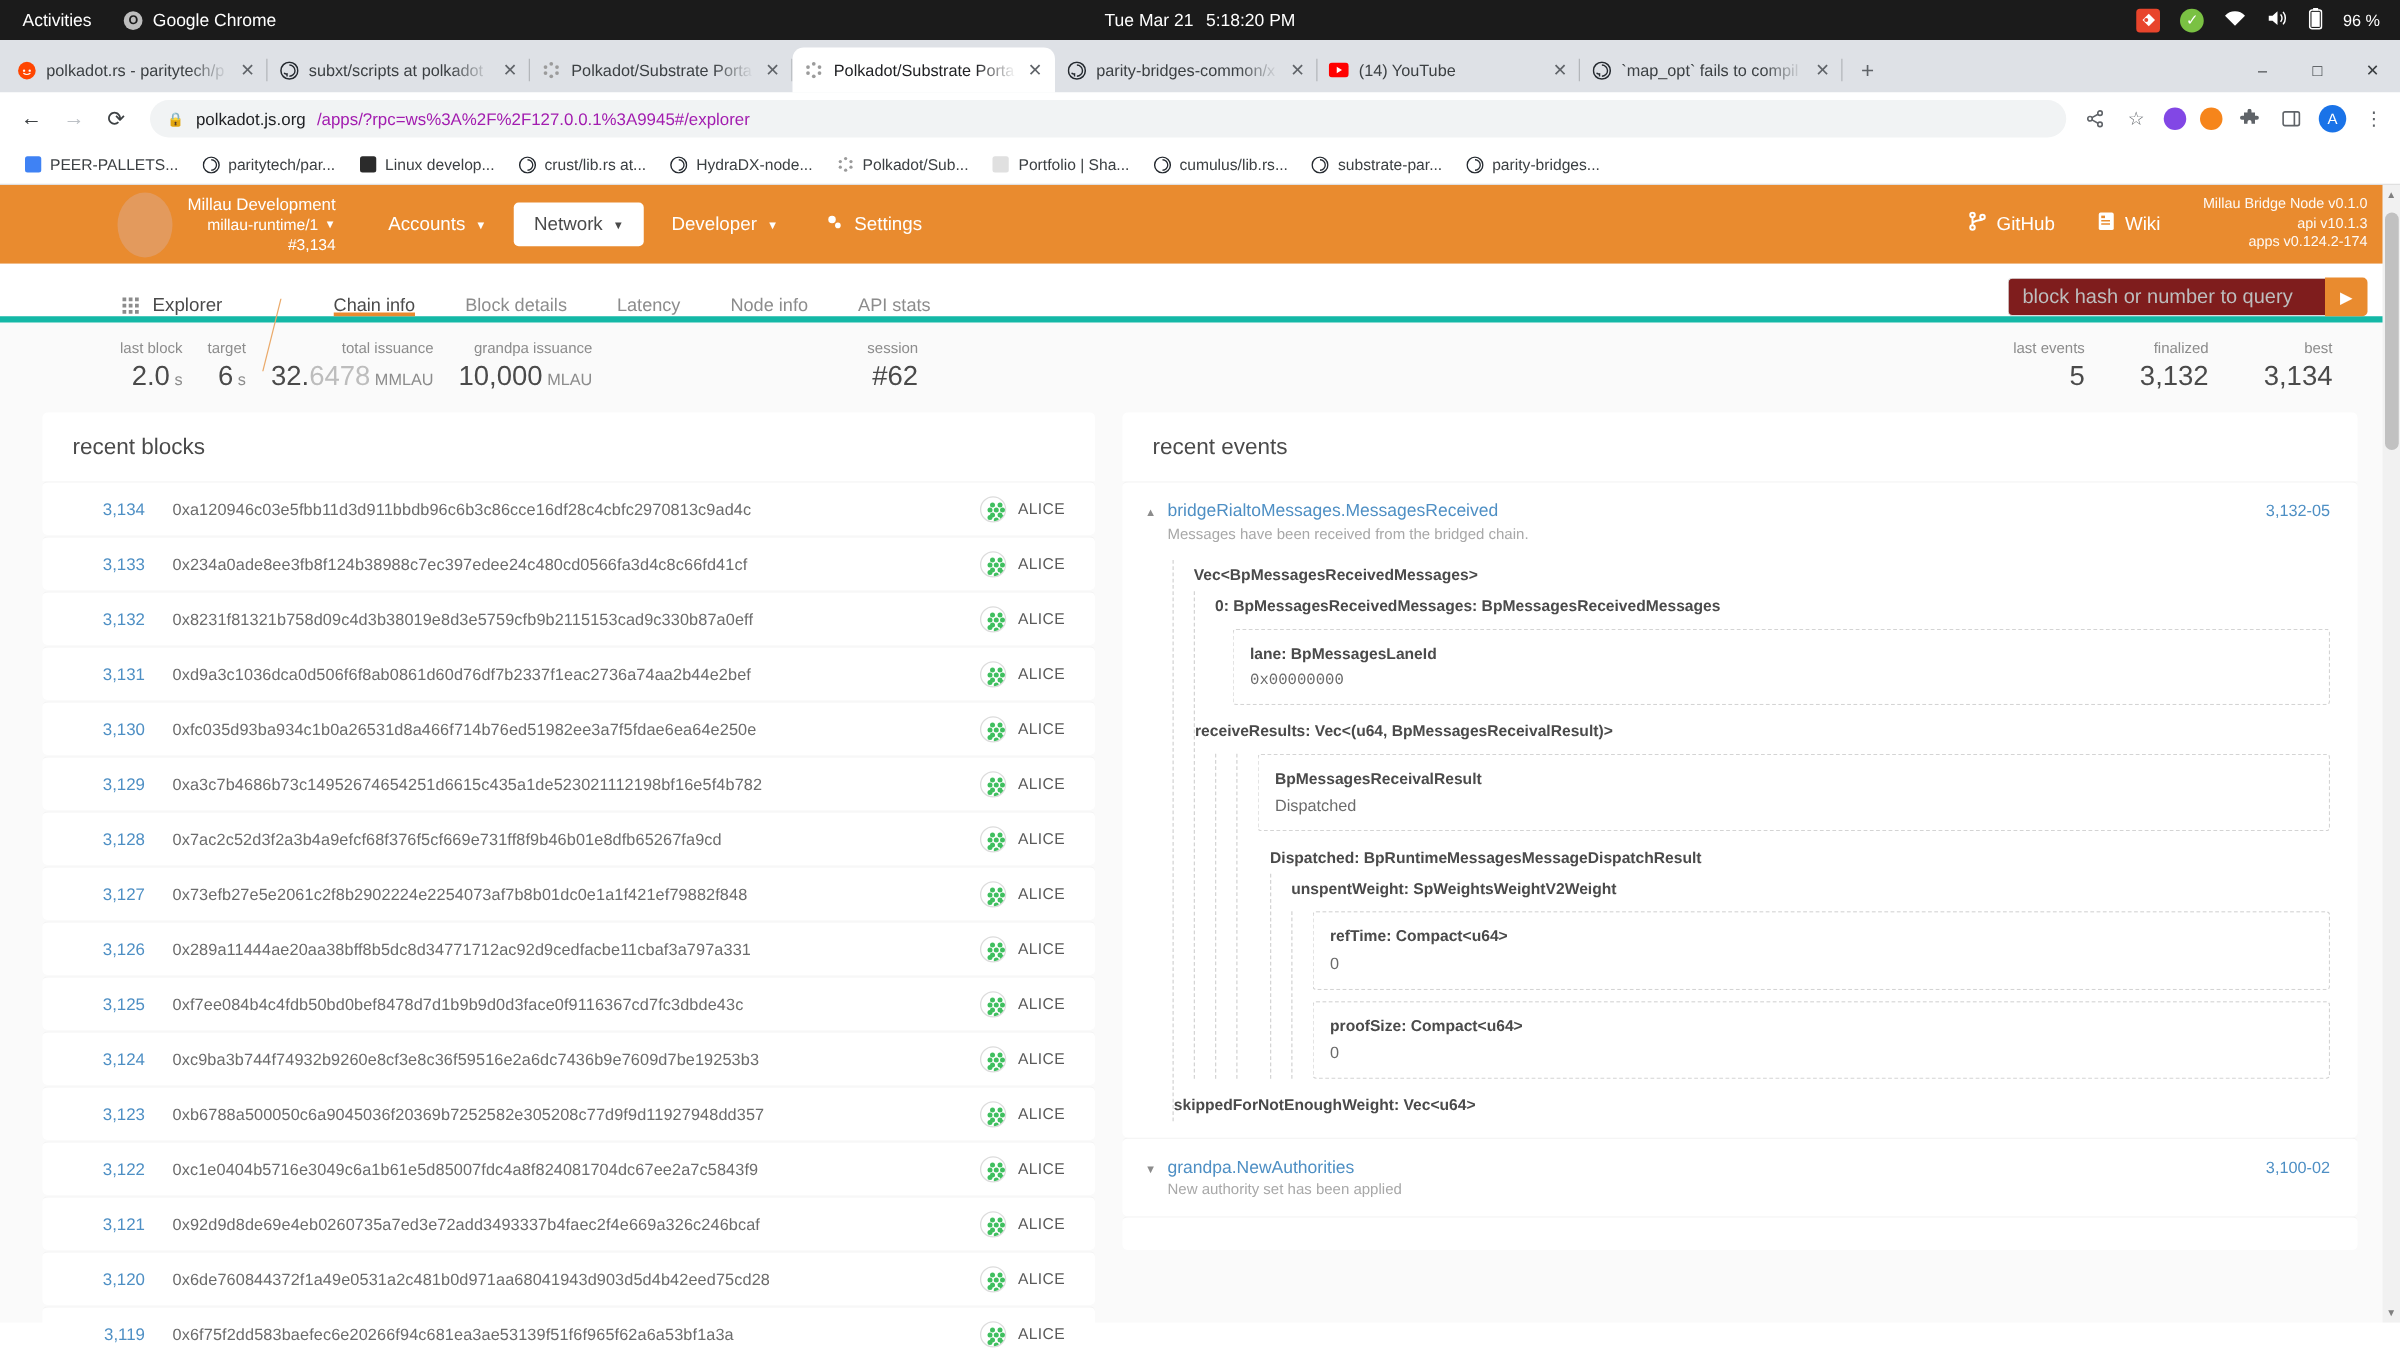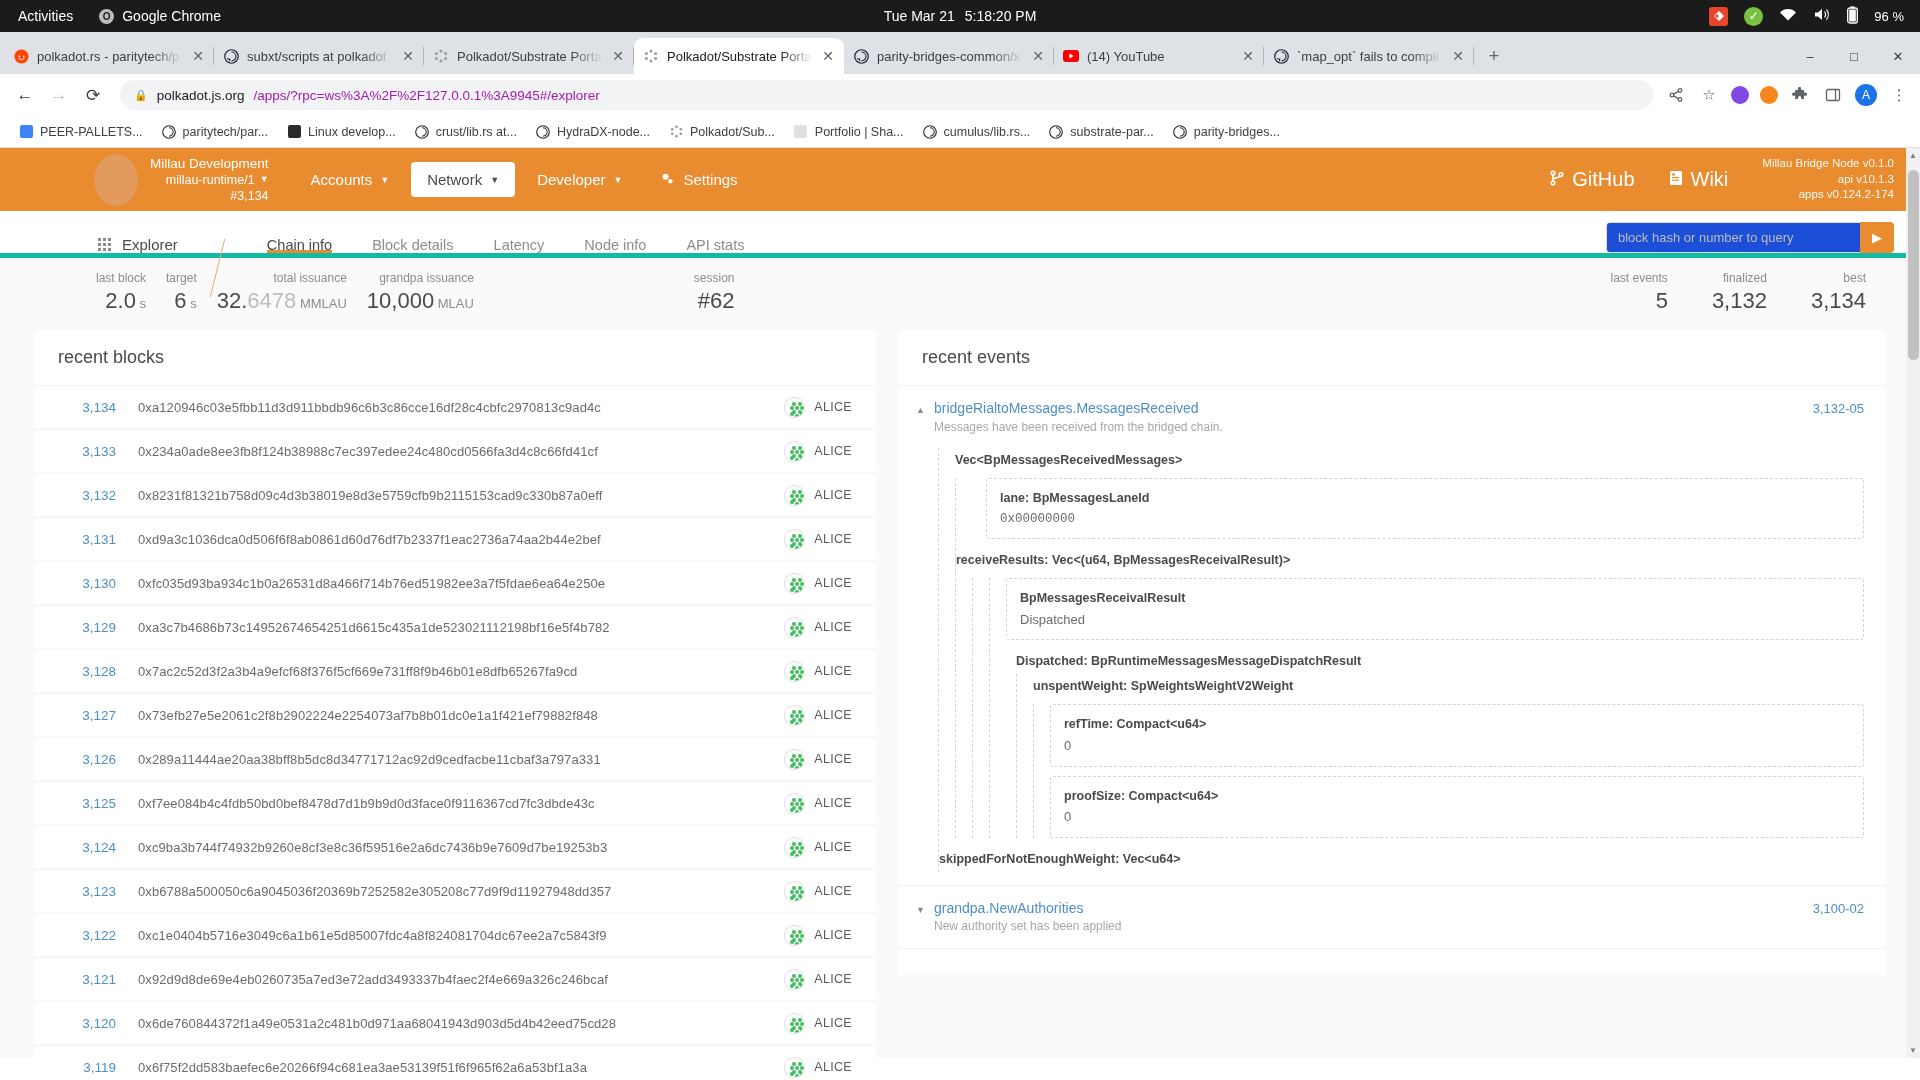--- a/index.html
+++ b/index.html
@@ -142,21 +142,21 @@
   .chain-name { font-size: 13.5px; }
   .chain-sub { display: flex; align-items: center; justify-content: flex-end; gap: 5px; }
   .caret { font-size: 9px; }
   .nav-menu { display: flex; align-items: center; gap: 6px; margin-left: 26px; }
   .nav-item {
     padding: 9px 16px; border-radius: 4px; font-size: 15px;
     display: flex; align-items: center; gap: 8px; color: #ffffff;
   }
   .nav-item.sel { background: #ffffff; color: #4a4a4a; }
   .hdr-right { margin-left: auto; display: flex; align-items: center; gap: 34px; }
-  .hdr-link { display: flex; align-items: center; gap: 8px; font-size: 20px; }
+  .hdr-link { display: flex; align-items: center; gap: 8px; font-size: 15px; }
   .ver-block { text-align: right; font-size: 11.5px; line-height: 1.35; opacity: .95; }
 
   
   .app-tabs {
     height: 47px; background: #ffffff; display: flex; align-items: flex-end;
     border-bottom: 5px solid #14b8a6; position: relative;
   }
   .tabs-brand {
     display: flex; align-items: center; gap: 11px;
     padding: 0 24px 0 98px; font-size: 15px; color: #4a4a4a;
@@ -185,22 +185,22 @@
     content: ""; position: absolute; bottom: 0; left: 20px; right: 20px;
     height: 3px; background: #e98b2f;
   }
   .query-wrap {
     margin-left: auto; display: flex; align-items: center;
     padding-right: 26px; gap: 0;
   }
   .query-box {
     width: 254px; height: 31px; border: 1px solid #dcdcdc;
     border-right: none; border-radius: 4px 0 0 4px;
-    padding: 0 11px; font-size: 13px; color: #bdbdbd;
-    display: flex; align-items: center; background: #1d4ed8;
+    padding: 0 11px; font-size: 16px; color: #bdbdbd;
+    display: flex; align-items: center; background: #7f1d1d;
   }
   .query-go {
     width: 34px; height: 31px; background: #e98b2f;
     border-radius: 0 4px 4px 0; color: #fff;
     display: flex; align-items: center; justify-content: center; font-size: 13px;
   }
 
   
   .summary {
     background: #fafafa; padding: 12px 34px 16px 34px;
@@ -1013,20 +1013,21 @@
               <div class="ev-name">bridgeRialtoMessages.MessagesReceived</div>
               <div class="ev-desc">Messages have been received from the bridged chain.</div>
             </div>
             <div class="ev-blk">3,132-05</div>
           </div>
 
           <div class="ev-detail">
             <div class="lvl">
               <div class="lbl-b">Vec&lt;BpMessagesReceivedMessages&gt;</div>
               <div class="lvl">
+                <div class="lbl-b">0: BpMessagesReceivedMessages: BpMessagesReceivedMessages</div>
                 <div class="lvl" style="border:none;padding-left:14px">
                   <div class="box">
                     <div class="box-lbl">lane: BpMessagesLaneId</div>
                     <div class="box-val mono">0x00000000</div>
                   </div>
                 </div>
                 <div class="lbl-b" style="margin-left:-16px">receiveResults: Vec&lt;(u64, BpMessagesReceivalResult)&gt;</div>
                 <div class="lvl">
                   <div class="lvl">
                     <div class="box">

